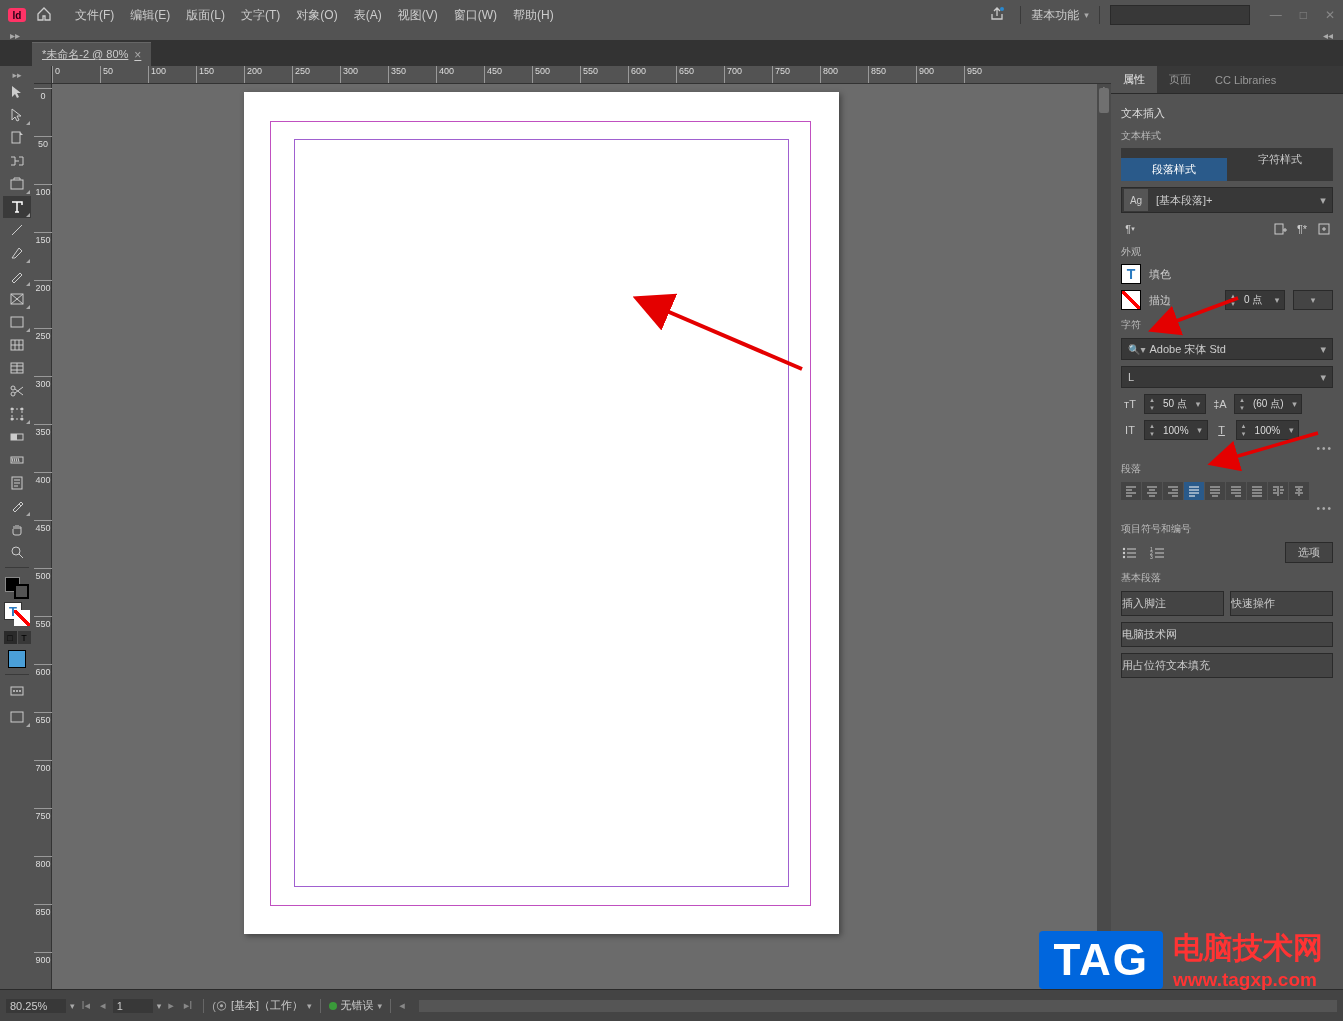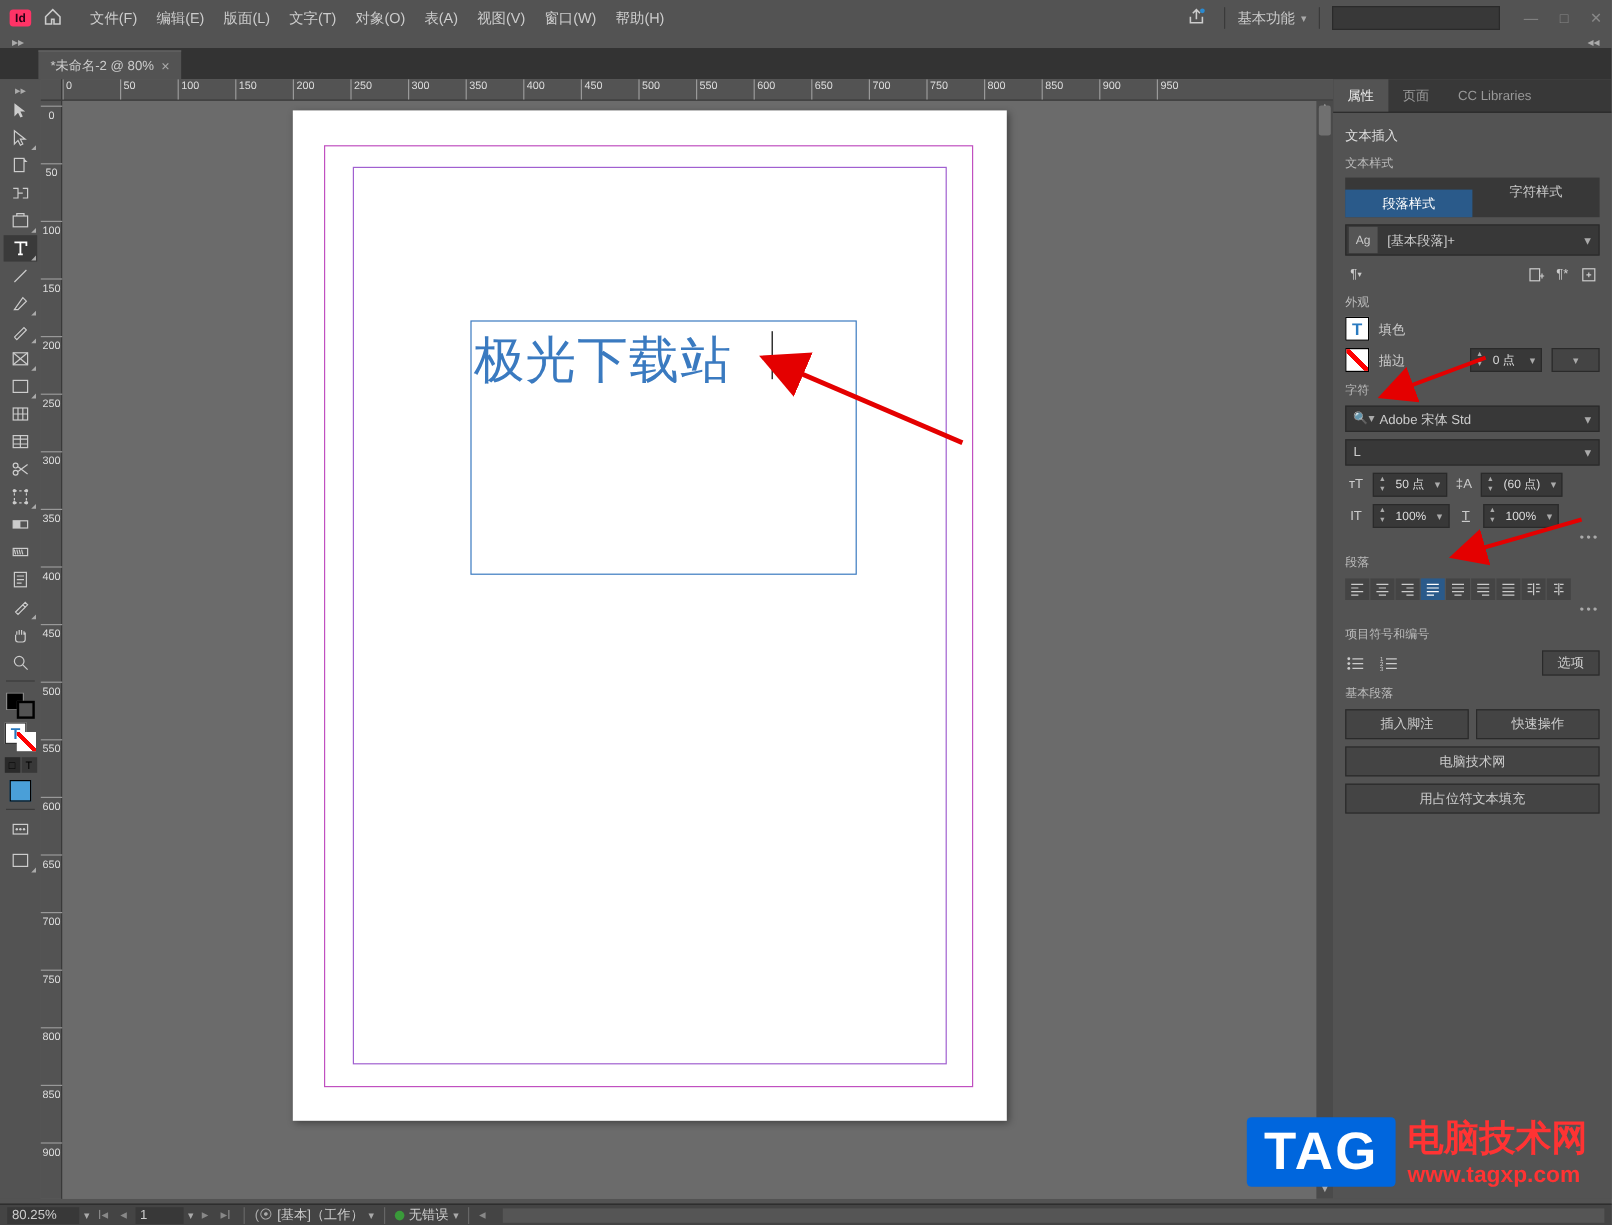--- a/index.html
+++ b/index.html
@@ -13,21 +13,21 @@
 .menubar .spacer { flex: 1; }
 .menubar .share-icon { margin: 0 15px; }
 .menubar .workspace { padding: 0 10px; display: flex; align-items: center; gap: 5px; }
 .menubar .search-box { width: 140px; height: 20px; background: #383838; border: 1px solid #2a2a2a; margin: 0 10px; }
 .menubar .win-controls { display: flex; gap: 18px; margin-left: 10px; color: #888; }
 
 
 .control-strip { height: 10px; background: #535353; display: flex; align-items: center; }
 .control-strip .expand { width: 30px; text-align: center; color: #aaa; font-size: 10px; }
 .tabbar { height: 26px; background: #333333; display: flex; align-items: flex-end; padding-left: 32px; }
-.tab { background: #535353; color: #ccc; font-size: 11px; padding: 4px 10px; display: flex; align-items: center; gap: 6px; border-top: 1px solid #666; }
+.tab { background: #535353; color: #ccc; font-size: 11px; padding: 4px 10px; display: flex; align-items: center; gap: 6px; border-top: 1px solid #666; text-decoration: underline; }
 .tab .close { font-size: 12px; color: #aaa; cursor: pointer; }
 
 
 .main { display: flex; height: calc(100% - 66px - 22px); }
 
 
 .toolbar { width: 34px; background: #535353; display: flex; flex-direction: column; align-items: center; padding-top: 4px; gap: 1px; }
 .toolbar .collapse { height: 10px; color: #aaa; font-size: 9px; }
 .tool { width: 28px; height: 22px; display: flex; align-items: center; justify-content: center; color: #ccc; cursor: pointer; position: relative; }
 .tool.selected { background: #3a3a3a; }
@@ -100,28 +100,28 @@
 .align-btn { width: 20px; height: 18px; background: #444; display: flex; align-items: center; justify-content: center; cursor: pointer; }
 .align-btn.active { background: #2a5a8a; }
 .align-btn svg { width: 12px; height: 12px; }
 .more-dots { text-align: right; color: #aaa; margin-top: 3px; letter-spacing: 2px; font-size: 10px; }
 
 .bullets-row { display: flex; align-items: center; gap: 10px; margin-top: 6px; }
 .bullets-row .options { margin-left: auto; background: #444; padding: 2px 12px; font-size: 11px; border: 1px solid #2a2a2a; cursor: pointer; }
 
 .quick-btns { display: flex; flex-direction: column; gap: 6px; margin-top: 6px; }
 .quick-row { display: flex; gap: 6px; }
-.qbtn { flex: 1; background: #444; border: 1px solid #2a2a2a; padding: 4px 0; text-align: center; font-size: 11px; cursor: pointer; }
+.qbtn { flex: 1; background: #444; border: 1px solid #2a2a2a; padding: 4px 0; text-align: left; font-size: 11px; cursor: pointer; }
 
 
 .red-arrow { position: absolute; pointer-events: none; }
 .red-arrow svg { overflow: visible; }
 
 
-.statusbar { height: 18px; background: #444; display: flex; align-items: center; color: #ccc; font-size: 11px; padding: 0 6px; gap: 4px; border-top: 1px solid #2a2a2a; position: absolute; bottom: 0; left: 0; right: 0; }
+.statusbar { height: 32px; background: #444; display: flex; align-items: center; color: #ccc; font-size: 11px; padding: 0 6px; gap: 4px; border-top: 1px solid #2a2a2a; position: absolute; bottom: 0; left: 0; right: 0; }
 .statusbar .zoom { width: 60px; background: #383838; padding: 1px 4px; }
 .statusbar .nav-btn { color: #888; padding: 0 3px; cursor: pointer; }
 .statusbar .page-num { width: 40px; background: #383838; padding: 1px 4px; }
 .statusbar .sep { width: 1px; height: 14px; background: #666; margin: 0 4px; }
 .statusbar .dot-green { width: 8px; height: 8px; background: #3a9a3a; border-radius: 50%; }
 .statusbar .scroll-h { flex: 1; height: 12px; background: #555; margin-left: 10px; position: relative; }
 
 
 .watermark { position: absolute; right: 20px; bottom: 30px; display: flex; align-items: center; gap: 10px; }
 .watermark .tag { background: #0066dd; color: #fff; font-size: 44px; font-weight: bold; padding: 4px 14px; font-family: Arial; border-radius: 4px; letter-spacing: 2px; }
@@ -402,24 +402,20 @@
           <div class="tick" style="top: 676px;">700</div>
           <div class="tick" style="top: 724px;">750</div>
           <div class="tick" style="top: 772px;">800</div>
           <div class="tick" style="top: 820px;">850</div>
           <div class="tick" style="top: 868px;">900</div>
         </div>
       <div class="canvas-viewport">
         <div class="page"></div>
         <div class="bleed"></div>
         <div class="margin"></div>
-        <div class="text-frame">
-          <div class="txt">极光下载站</div>
-          <div class="cursor-line"></div>
-        </div>
 
         <div class="red-arrow" style="left:600px;top:215px">
           <svg width="160" height="80">
               <defs>
                 <marker id="ah1" markerWidth="10" markerHeight="10" refX="2" refY="5" orient="auto">
                   <path d="M0 0 L10 5 L0 10 Z" fill="#e40000"></path>
                 </marker>
               </defs>
               <line x1="150" y1="70" x2="10" y2="10" stroke="#e40000" stroke-width="4" marker-end="url(#ah1)"></line>
             </svg>

